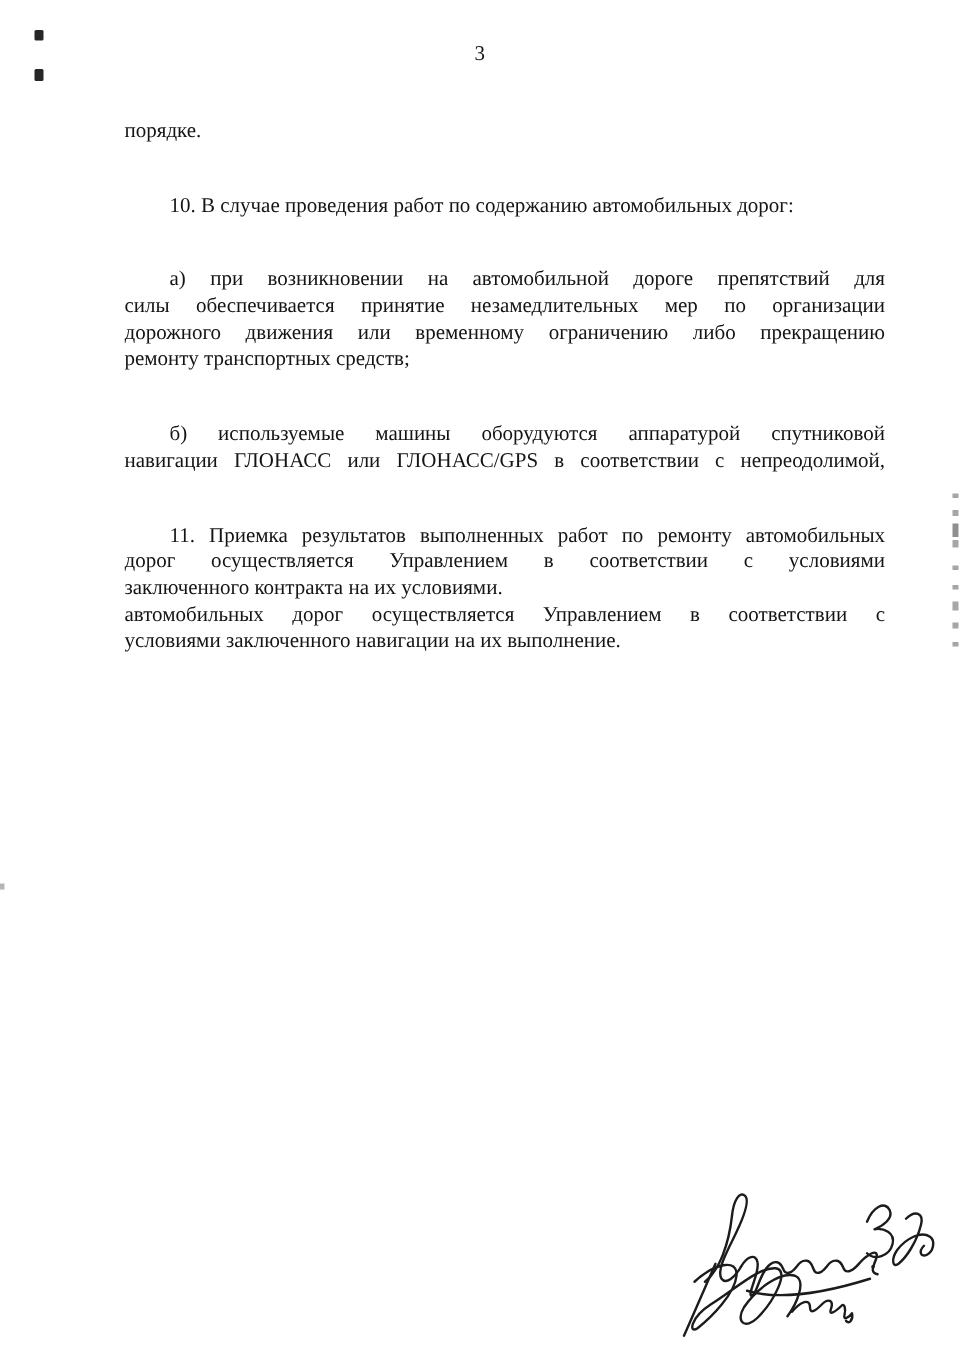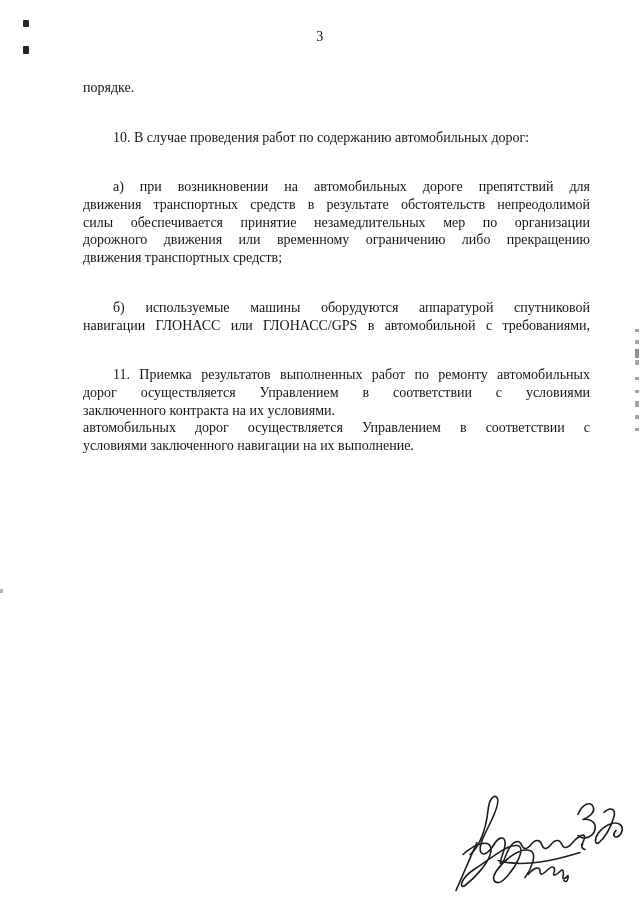--- a/index.html
+++ b/index.html
@@ -60,27 +60,26 @@
 </head>
 <body>
 
 <div class="page">
 
   <div class="page-number">3</div>
 
   <div class="doc-text">
       <div class="line">порядке.</div>
       <div class="line ind">10. В случае проведения работ по содержанию автомобильных дорог:</div>
-      <div class="line ind just">а) при возникновении на автомобильных дороге препятствий для</div>
-      <div class="line just">движения транспортных средств в результате обстоятельств непреодолимой</div>
+      <div class="line ind just">а) при возникновении на автомобильной дороге препятствий для</div>
       <div class="line just">силы обеспечивается принятие незамедлительных мер по организации</div>
       <div class="line just">дорожного движения или временному ограничению либо прекращению</div>
-      <div class="line">движения транспортных средств;</div>
+      <div class="line">ремонту транспортных средств;</div>
       <div class="line ind just">б) используемые машины оборудуются аппаратурой спутниковой</div>
-      <div class="line just">навигации ГЛОНАСС или ГЛОНАСС/GPS в автомобильной с требованиями,</div>
+      <div class="line just">навигации ГЛОНАСС или ГЛОНАСС/GPS в соответствии с непреодолимой,</div>
       <div class="line ind just">11. Приемка результатов выполненных работ по ремонту автомобильных</div>
       <div class="line just">дорог осуществляется Управлением в соответствии с условиями</div>
       <div class="line">заключенного контракта на их условиями.</div>
       <div class="line just">автомобильных дорог осуществляется Управлением в соответствии с</div>
       <div class="line">условиями заключенного навигации на их выполнение.</div>
     </div>
 
   <div class="signature">
     <svg viewBox="0 0 200 115" xmlns="http://www.w3.org/2000/svg" fill="none" stroke="#1c1c1c" stroke-width="1.6" stroke-linecap="round" stroke-linejoin="round">
 

